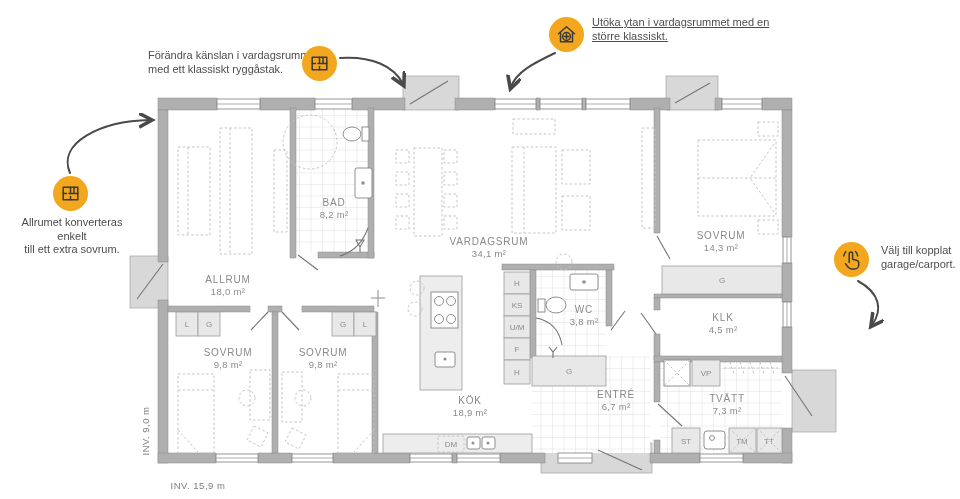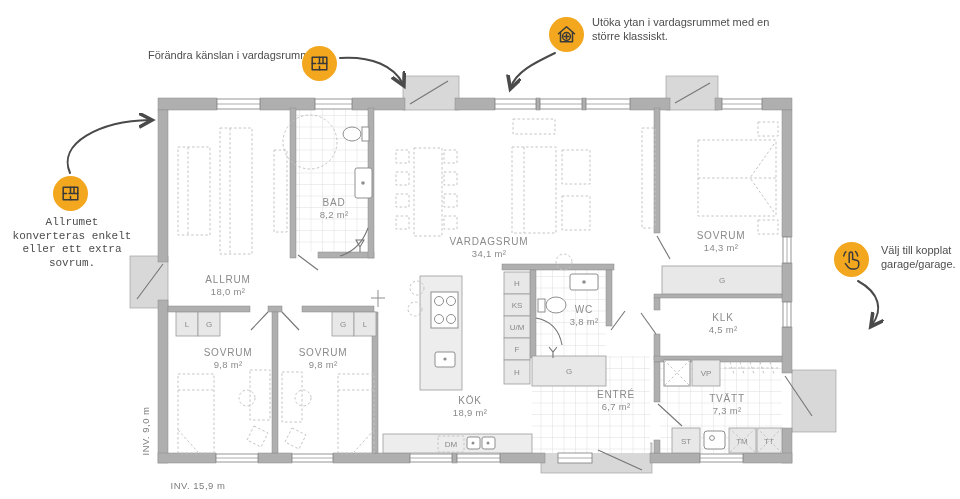--- a/index.html
+++ b/index.html
@@ -329,55 +329,56 @@
   <g>
     <path class="arrow" d="M 340,58 C 372,56 394,66 403,84" marker-end="url(#ah)"></path>
     <path class="arrow" d="M 555,53 C 534,63 516,72 511,87" marker-end="url(#ah)"></path>
     <path class="arrow" d="M 70,173 C 57,143 100,121 150,120" marker-end="url(#ah)"></path>
     <path class="arrow" d="M 858,281 C 880,293 883,310 872,325" marker-end="url(#ah)"></path>
   </g>
 </svg>
 
 <div class="callout" style="left:148px;top:49px;width:178px;">
   <div>Förändra känslan i vardagsrummet</div>
+  <div>med ett klassiskt ryggåstak.</div>
 </div>
 <div class="badge" style="left:302px;top:46px;">
   <svg width="35" height="35" viewBox="0 0 35 35" class="icon">
     <rect x="10.2" y="11.2" width="14.6" height="12.6"></rect>
     <path d="M17.5 11.2 V16.5 M17.5 20.5 V23.8 M10.2 17.5 H13.5 M16 17.5 H24.8 M21 17.5 V11.2"></path>
   </svg>
 </div>
 
-<div class="callout" style="left:592px;top:16px;width:195px;">
+<div class="callout" style="left:592px;top:16px;width:195px;text-decoration:underline;">
   <div>Utöka ytan i vardagsrummet med en</div>
   <div>större klassiskt.</div>
 </div>
 <div class="badge" style="left:549px;top:17px;">
   <svg width="35" height="35" viewBox="0 0 35 35" class="icon">
     <path d="M9.5 16.8 L17.5 9.8 L25.5 16.8"></path>
     <path d="M11.5 15.2 V24.8 H23.5 V15.2"></path>
     <circle cx="17.5" cy="19.5" r="3.9"></circle>
     <path d="M17.5 17.2 v4.6 M15.2 19.5 h4.6"></path>
   </svg>
 </div>
 
-<div class="callout center" style="left:6px;top:216px;width:132px;font-family:Liberation Mono, monospace;">
+<div class="callout center" style="left:6px;top:216px;width:132px;">
   <div>Allrumet konverteras enkelt</div>
-  <div>eller ett extra sovrum.</div>
+  <div>till ett extra sovrum.</div>
 </div>
 <div class="badge" style="left:53px;top:176px;">
   <svg width="35" height="35" viewBox="0 0 35 35" class="icon">
     <rect x="10.2" y="11.2" width="14.6" height="12.6"></rect>
     <path d="M17.5 11.2 V16.5 M17.5 20.5 V23.8 M10.2 17.5 H13.5 M16 17.5 H24.8 M21 17.5 V11.2"></path>
   </svg>
 </div>
 
 <div class="callout" style="left:881px;top:244px;width:80px;">
   <div>Välj till kopplat</div>
-  <div>garage/garage.</div>
+  <div>garage/carport.</div>
 </div>
 <div class="badge" style="left:834px;top:242px;">
   <svg width="35" height="35" viewBox="0 0 35 35" class="icon">
     <path d="M15.2 20.5 V11.8 a1.7 1.7 0 0 1 3.4 0 V17.2 l4.6 1.2 a2 2 0 0 1 1.5 1.9 V23 a4 4 0 0 1 -4 4 h-3.2 a4 4 0 0 1 -3.3 -1.8 L11.4 21.6"></path>
     <path d="M11.8 9.8 a6 6 0 0 0 -2 4.2 M21.5 9.5 a6 6 0 0 1 2.1 4.4"></path>
   </svg>
 </div>
 
 </div>
 

